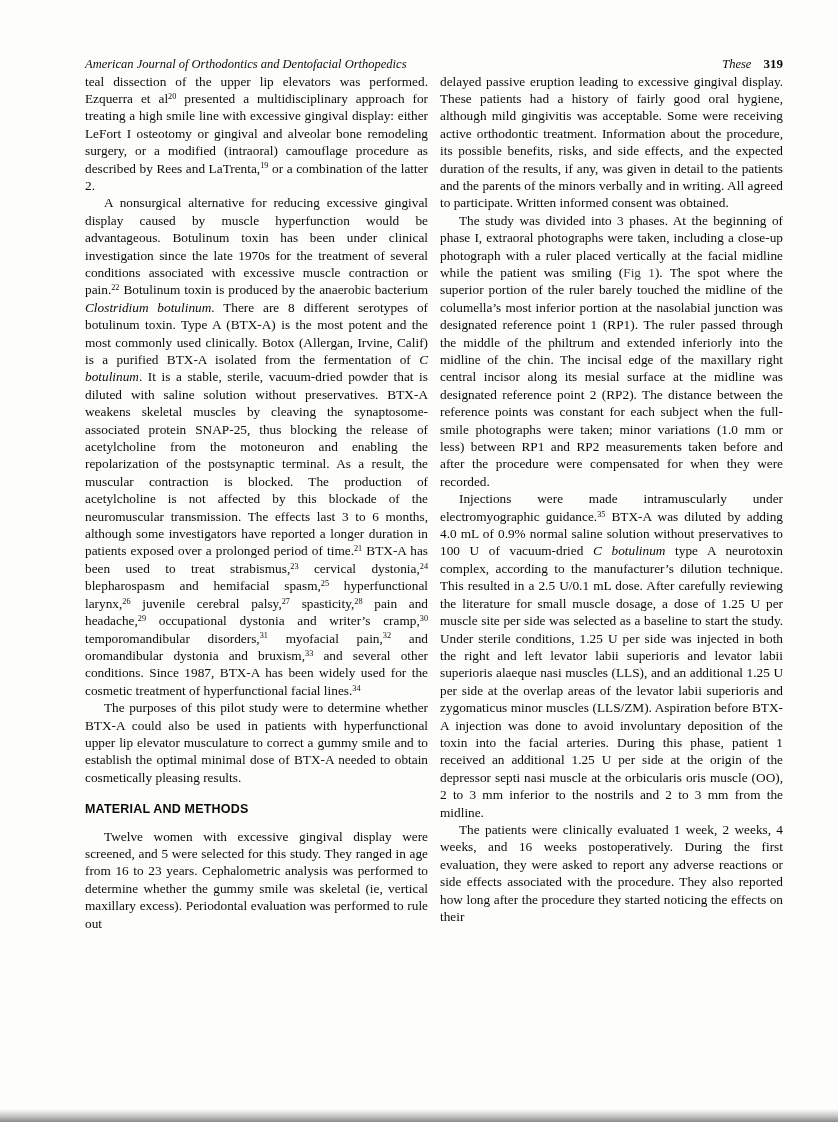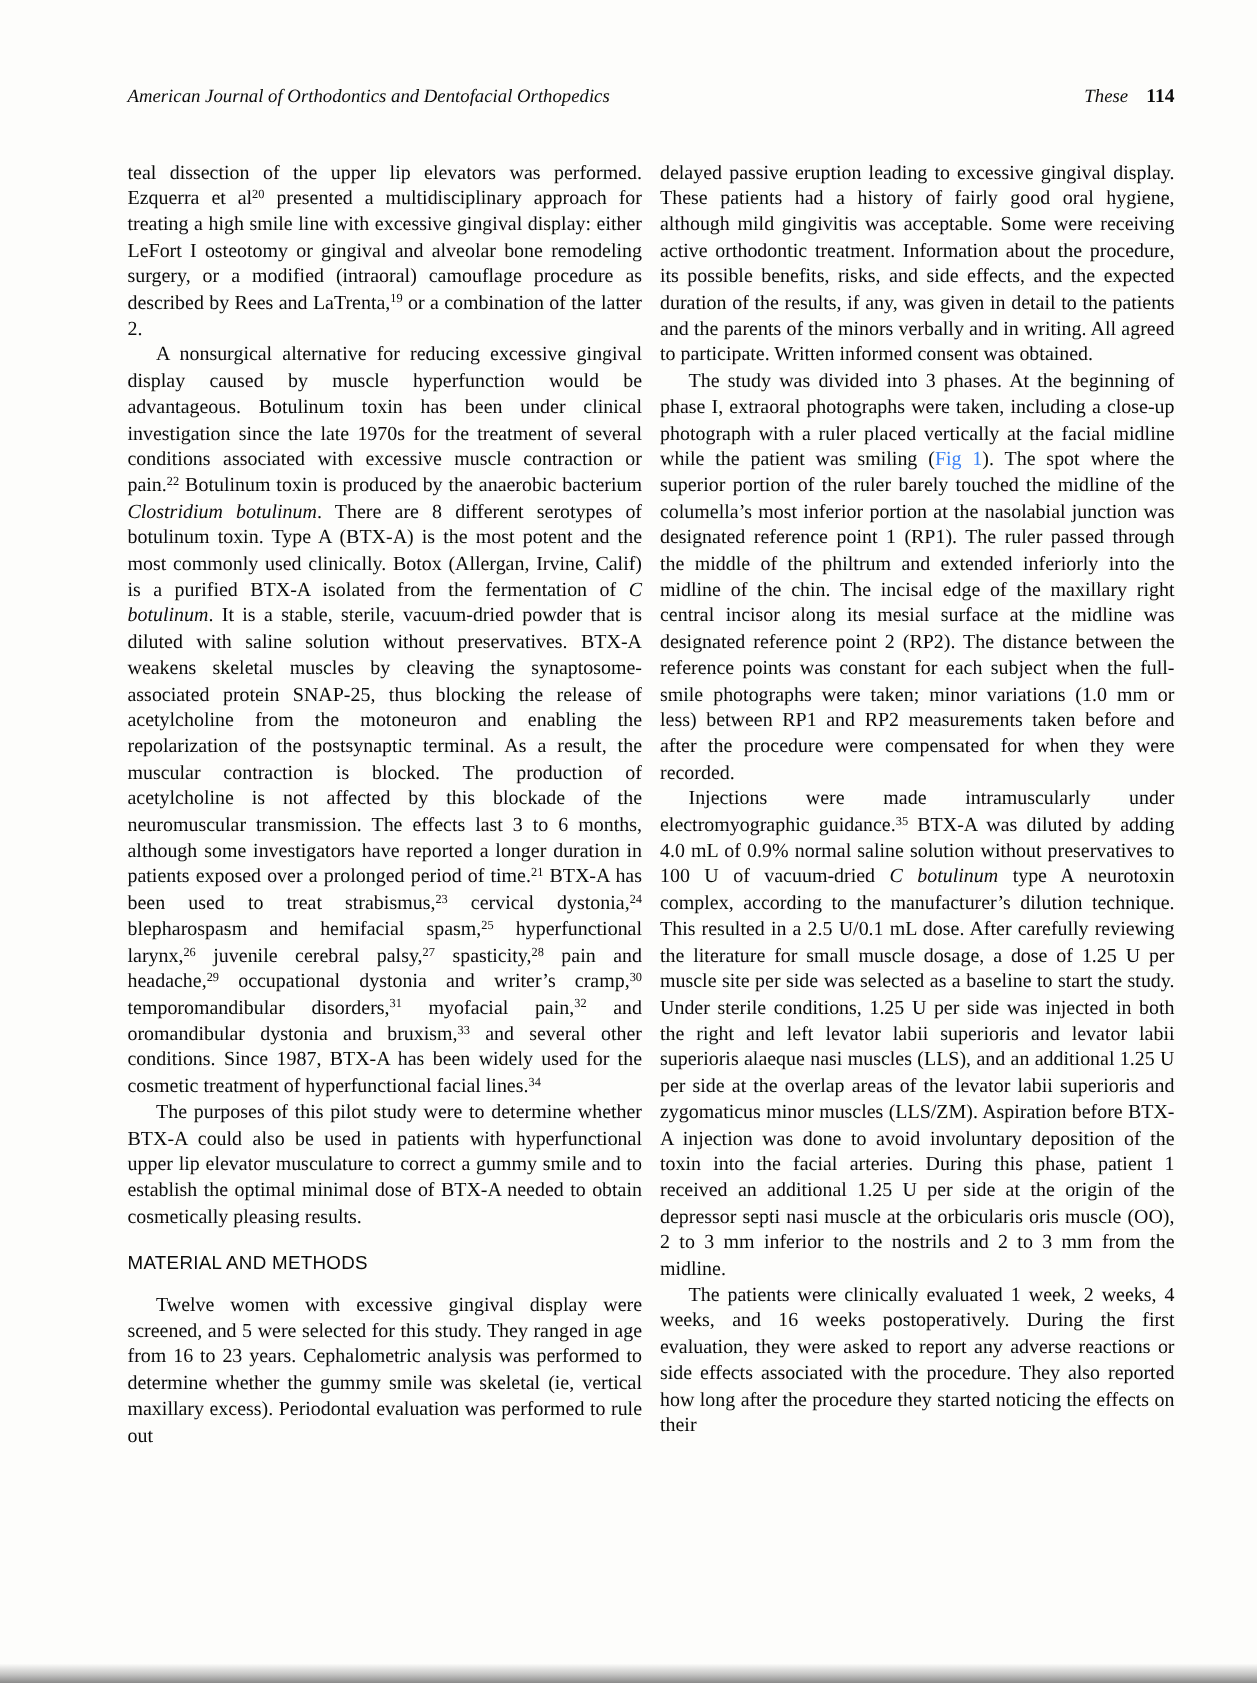--- a/index.html
+++ b/index.html
@@ -14,74 +14,73 @@
     font-family:"Liberation Serif", serif;
     color:#0b0b0b;
   }
   .page-header {
     display:flex;
     justify-content:space-between;
     align-items:flex-end;
     font-size:12.5px;
     line-height:15.5px;
     font-style:italic;
-    margin-bottom:33px;
   }
   .header-right { white-space:nowrap; }
   .author-name { font-style:italic; }
   .page-number { font-style:normal; font-weight:bold; margin-left:9px; font-size:13px; }
   .columns { display:flex; gap:12px; }
   .column {
     flex:1 1 0;
     text-align:justify;
     font-size:13.3px;
     line-height:17.4px;
     hyphens:auto;
     -webkit-hyphens:auto;
   }
   .column p { margin:0; }
   .column p.indent { text-indent:19px; }
   .section-heading {
     font-family:"Liberation Sans", sans-serif;
     font-size:12.5px;
-    font-weight:400;
+    font-weight:700;
     letter-spacing:0.2px;
     text-align:left;
     margin:15px 0 9px 0;
   }
   sup.cite {
     font-size:0.62em;
     line-height:0;
     vertical-align:baseline;
     position:relative;
     top:-0.5em;
   }
   em.taxon { }
-  a.fig-link { color:#3b82f6; text-decoration:none; cursor:pointer; }
+  a.fig-link { color:#404040; text-decoration:none; cursor:pointer; }
   .bottom-edge {
     position:absolute;
     left:0; right:0; bottom:0;
     height:13px;
     background:linear-gradient(to bottom,
       rgba(150,150,150,0) 0%,
       rgba(130,130,130,0.45) 55%,
       rgba(100,100,100,0.75) 100%);
   }
 </style>
 </head>
 <body>
 
 <div class="page">
   <header class="page-header">
     <div class="header-left">
       <div class="journal-title">American Journal of Orthodontics and Dentofacial Orthopedics</div>
     </div>
     <div class="header-right">
       <span class="author-name">These</span>
-      <span class="page-number">114</span>
+      <span class="page-number">319</span>
     </div>
   </header>
 
   <main class="columns">
     <section class="column">
         <p>teal dissection of the upper lip elevators was performed. Ezquerra et al<sup class="cite">20</sup> presented a multidisciplinary approach for treating a high smile line with excessive gingival display: either LeFort I osteotomy or gingival and alveolar bone remodeling surgery, or a modified (intraoral) camouflage procedure as described by Rees and LaTrenta,<sup class="cite">19</sup> or a combination of the latter 2.</p>
         <p class="indent">A nonsurgical alternative for reducing excessive gingival display caused by muscle hyperfunction would be advantageous. Botulinum toxin has been under clinical investigation since the late 1970s for the treatment of several conditions associated with excessive muscle contraction or pain.<sup class="cite">22</sup> Botulinum toxin is produced by the anaerobic bacterium <em class="taxon">Clostridium botulinum</em>. There are 8 different serotypes of botulinum toxin. Type A (BTX-A) is the most potent and the most commonly used clinically. Botox (Allergan, Irvine, Calif) is a purified BTX-A isolated from the fermentation of <em class="taxon">C botulinum</em>. It is a stable, sterile, vacuum-dried powder that is diluted with saline solution without preservatives. BTX-A weakens skeletal muscles by cleaving the synaptosome-associated protein SNAP-25, thus blocking the release of acetylcholine from the motoneuron and enabling the repolarization of the postsynaptic terminal. As a result, the muscular contraction is blocked. The production of acetylcholine is not affected by this blockade of the neuromuscular transmission. The effects last 3 to 6 months, although some investigators have reported a longer duration in patients exposed over a prolonged period of time.<sup class="cite">21</sup> BTX-A has been used to treat strabismus,<sup class="cite">23</sup> cervical dystonia,<sup class="cite">24</sup> blepharospasm and hemifacial spasm,<sup class="cite">25</sup> hyperfunctional larynx,<sup class="cite">26</sup> juvenile cerebral palsy,<sup class="cite">27</sup> spasticity,<sup class="cite">28</sup> pain and headache,<sup class="cite">29</sup> occupational dystonia and writer’s cramp,<sup class="cite">30</sup> temporomandibular disorders,<sup class="cite">31</sup> myofacial pain,<sup class="cite">32</sup> and oromandibular dystonia and bruxism,<sup class="cite">33</sup> and several other conditions. Since 1987, BTX-A has been widely used for the cosmetic treatment of hyperfunctional facial lines.<sup class="cite">34</sup></p>
         <p class="indent">The purposes of this pilot study were to determine whether BTX-A could also be used in patients with hyperfunctional upper lip elevator musculature to correct a gummy smile and to establish the optimal minimal dose of BTX-A needed to obtain cosmetically pleasing results.</p>
         <h2 class="section-heading">MATERIAL AND METHODS</h2>
         <p class="indent">Twelve women with excessive gingival display were screened, and 5 were selected for this study. They ranged in age from 16 to 23 years. Cephalometric analysis was performed to determine whether the gummy smile was skeletal (ie, vertical maxillary excess). Periodontal evaluation was performed to rule out</p>

